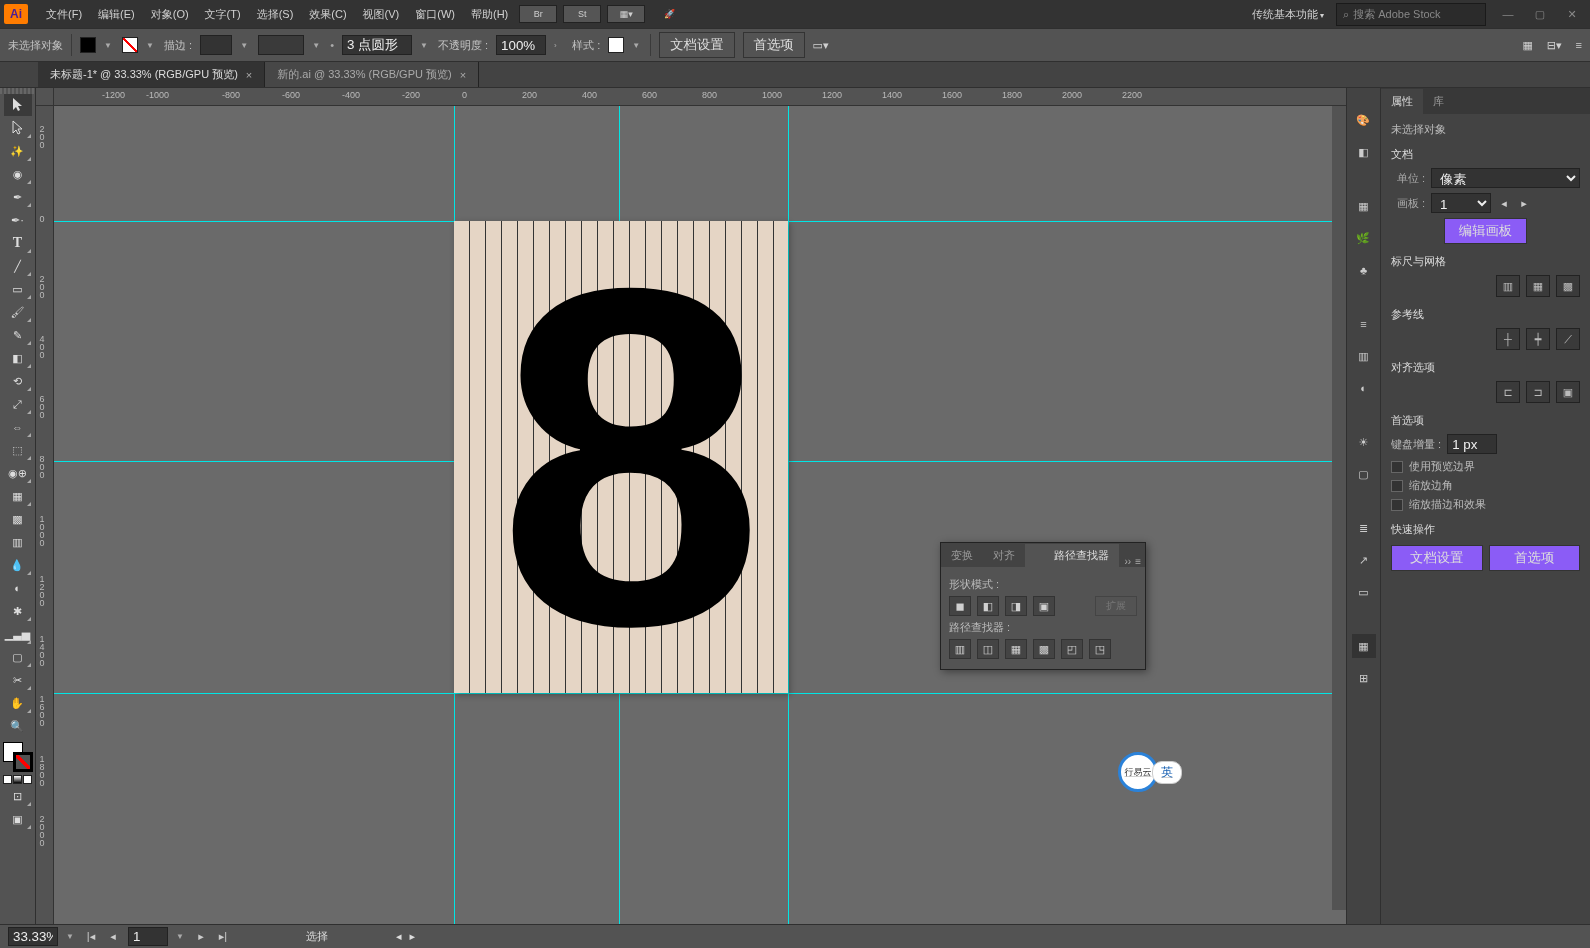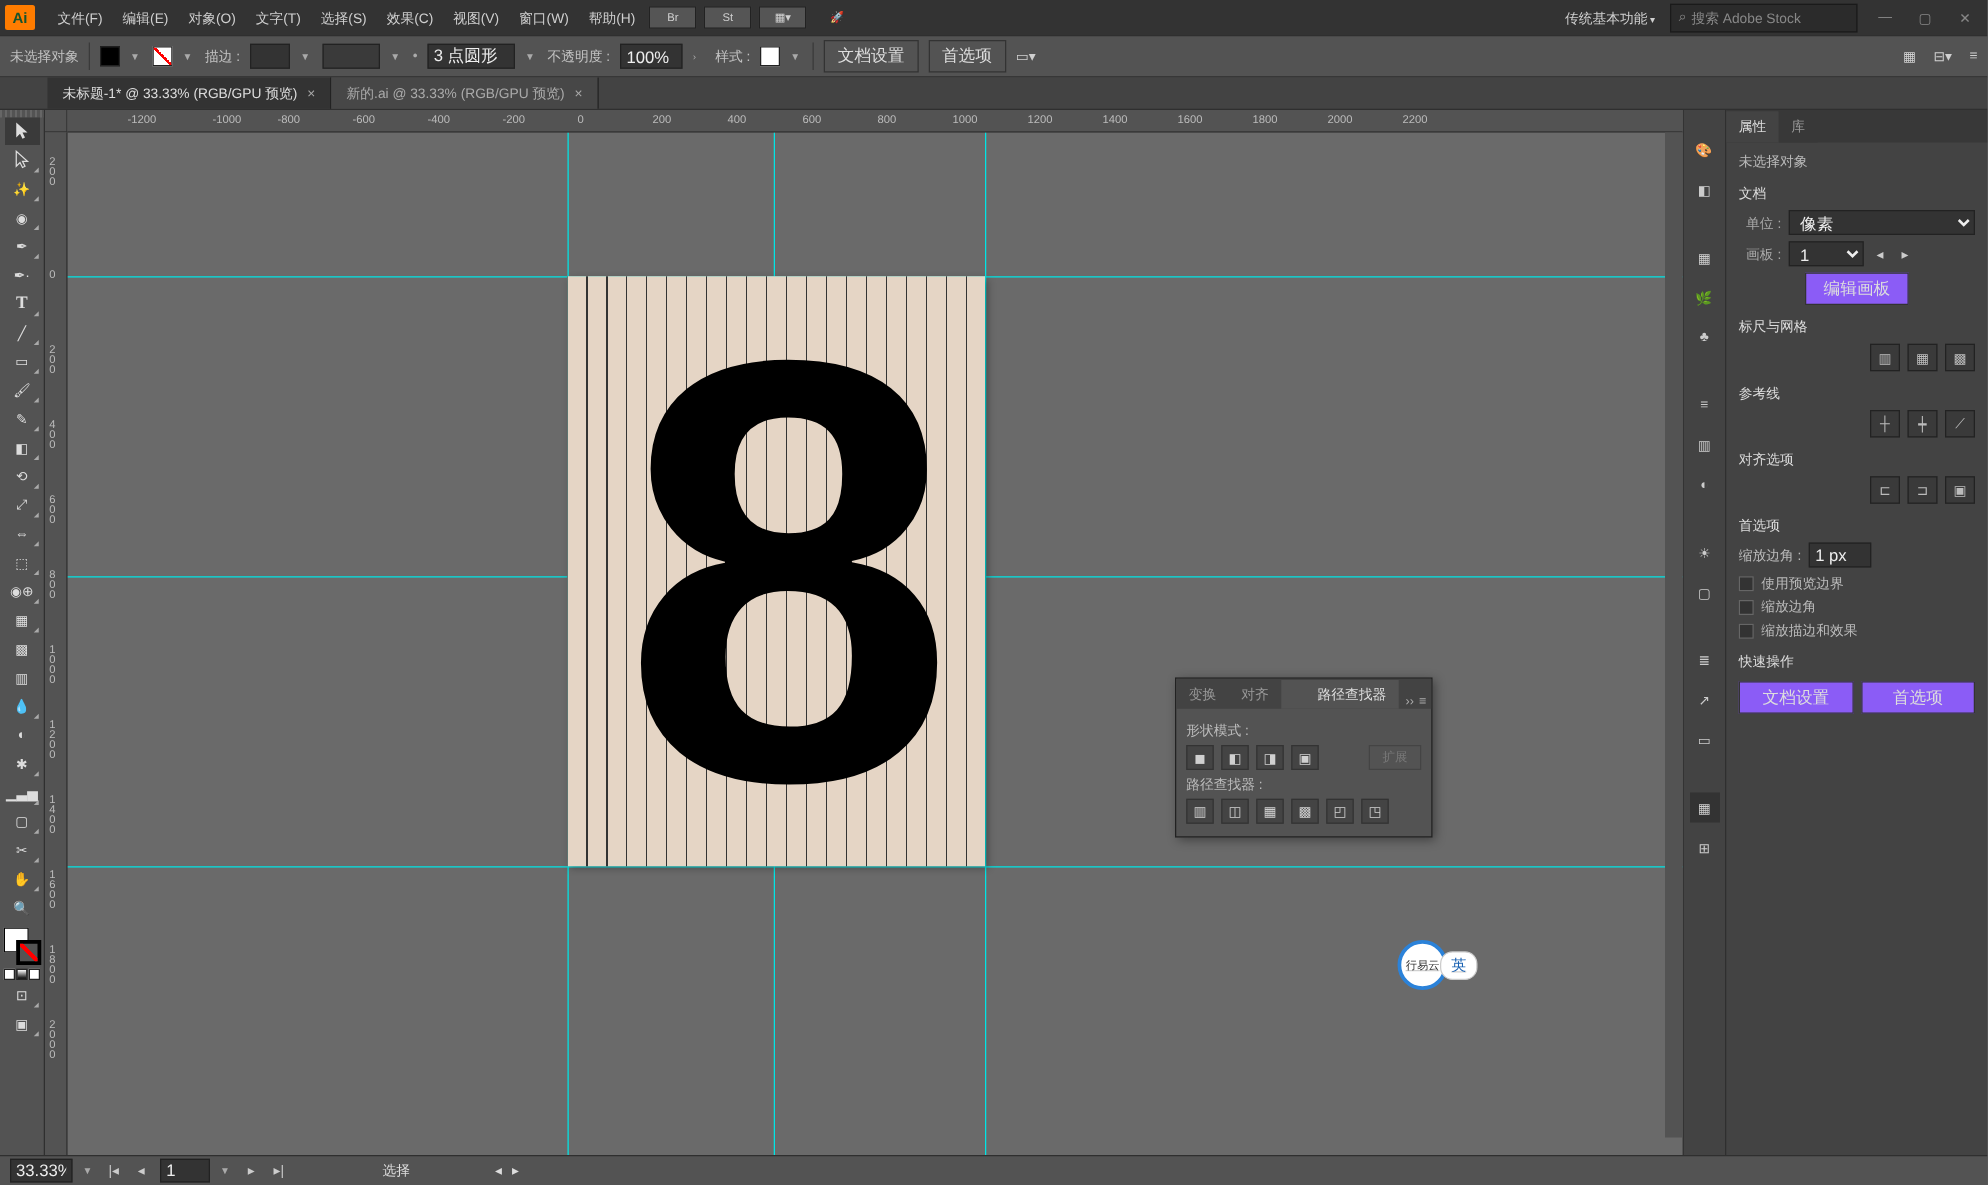--- a/index.html
+++ b/index.html
@@ -1,20 +1,20 @@
 <!DOCTYPE html>
 <html><head>
 <meta charset="utf-8">
 <style>
 * { margin: 0; padding: 0; box-sizing: border-box; font-family: "Microsoft YaHei", sans-serif; }
 body { background: #4a4a4a; color: #d0d0d0; font-size: 11px; width: 1590px; height: 948px; overflow: hidden; user-select: none; }
 
 
 .menubar { height: 28px; background: #333333; display: flex; align-items: center; padding: 0 4px; }
-.ai-logo { width: 24px; height: 20px; background: #ff7c00; color: #14532d; font-weight: bold; font-size: 12px; display: flex; align-items: center; justify-content: center; border-radius: 2px; margin-right: 10px; }
+.ai-logo { width: 24px; height: 20px; background: #ff7c00; color: #4c1d95; font-weight: bold; font-size: 12px; display: flex; align-items: center; justify-content: center; border-radius: 2px; margin-right: 10px; }
 .menu-item { padding: 4px 8px; cursor: default; }
 .menu-spacer { flex: 1; }
 .menu-icon-btn { width: 38px; height: 18px; background: #555; margin: 0 3px; border: 1px solid #222; display: flex; align-items: center; justify-content: center; font-size: 9px; }
 .workspace-dd { padding: 2px 6px; margin-right: 6px; }
 .search-stock { background: #2b2b2b; border: 1px solid #1a1a1a; padding: 3px 6px; width: 150px; color: #888; display: flex; align-items: center; gap: 4px; }
 .win-btns { display: flex; gap: 4px; margin-left: 8px; }
 .win-btn { width: 28px; height: 18px; display: flex; align-items: center; justify-content: center; color: #888; }
 
 
 .controlbar { height: 34px; background: #535353; border-top: 1px solid #2f2f2f; border-bottom: 1px solid #2f2f2f; display: flex; align-items: center; padding: 0 8px; gap: 8px; }
@@ -237,21 +237,21 @@
         <div class="cm-sw" style="background:#fff;position:relative"></div>
       </div>
     <div class="tool-btn">⊡<span class="tool-corner"></span></div>
     <div class="tool-btn">▣<span class="tool-corner"></span></div>
   </div>
 
   <div class="canvas-wrap">
     <div class="ruler-corner"></div>
     <div class="ruler-h">
       <span class="tick" style="left:48px">-1200</span>
-      <span class="tick" style="left:116px">-1000</span>
+      <span class="tick" style="left:92px">-1000</span>
       <span class="tick" style="left:168px">-800</span>
       <span class="tick" style="left:228px">-600</span>
       <span class="tick" style="left:288px">-400</span>
       <span class="tick" style="left:348px">-200</span>
       <span class="tick" style="left:408px">0</span>
       <span class="tick" style="left:468px">200</span>
       <span class="tick" style="left:528px">400</span>
       <span class="tick" style="left:588px">600</span>
       <span class="tick" style="left:648px">800</span>
       <span class="tick" style="left:708px">1000</span>
@@ -355,21 +355,21 @@
       <div class="props-section-title">对齐选项</div>
       <div class="icon-row">
           <div style="flex:1"></div>
           <div class="icon-box">⊏</div>
           <div class="icon-box">⊐</div>
           <div class="icon-box">▣</div>
         </div>
 
       <div class="props-section-title">首选项</div>
       <div class="props-row">
-          <span>缩放边角 :</span>
+          <span>键盘增量 :</span>
           <input class="ctrl-input" value="1 px" style="">
         </div>
       <div class="chk-row">
           <div class="chk"></div>
           <span>使用预览边界</span>
         </div>
       <div class="chk-row">
           <div class="chk"></div>
           <span>缩放边角</span>
         </div>

